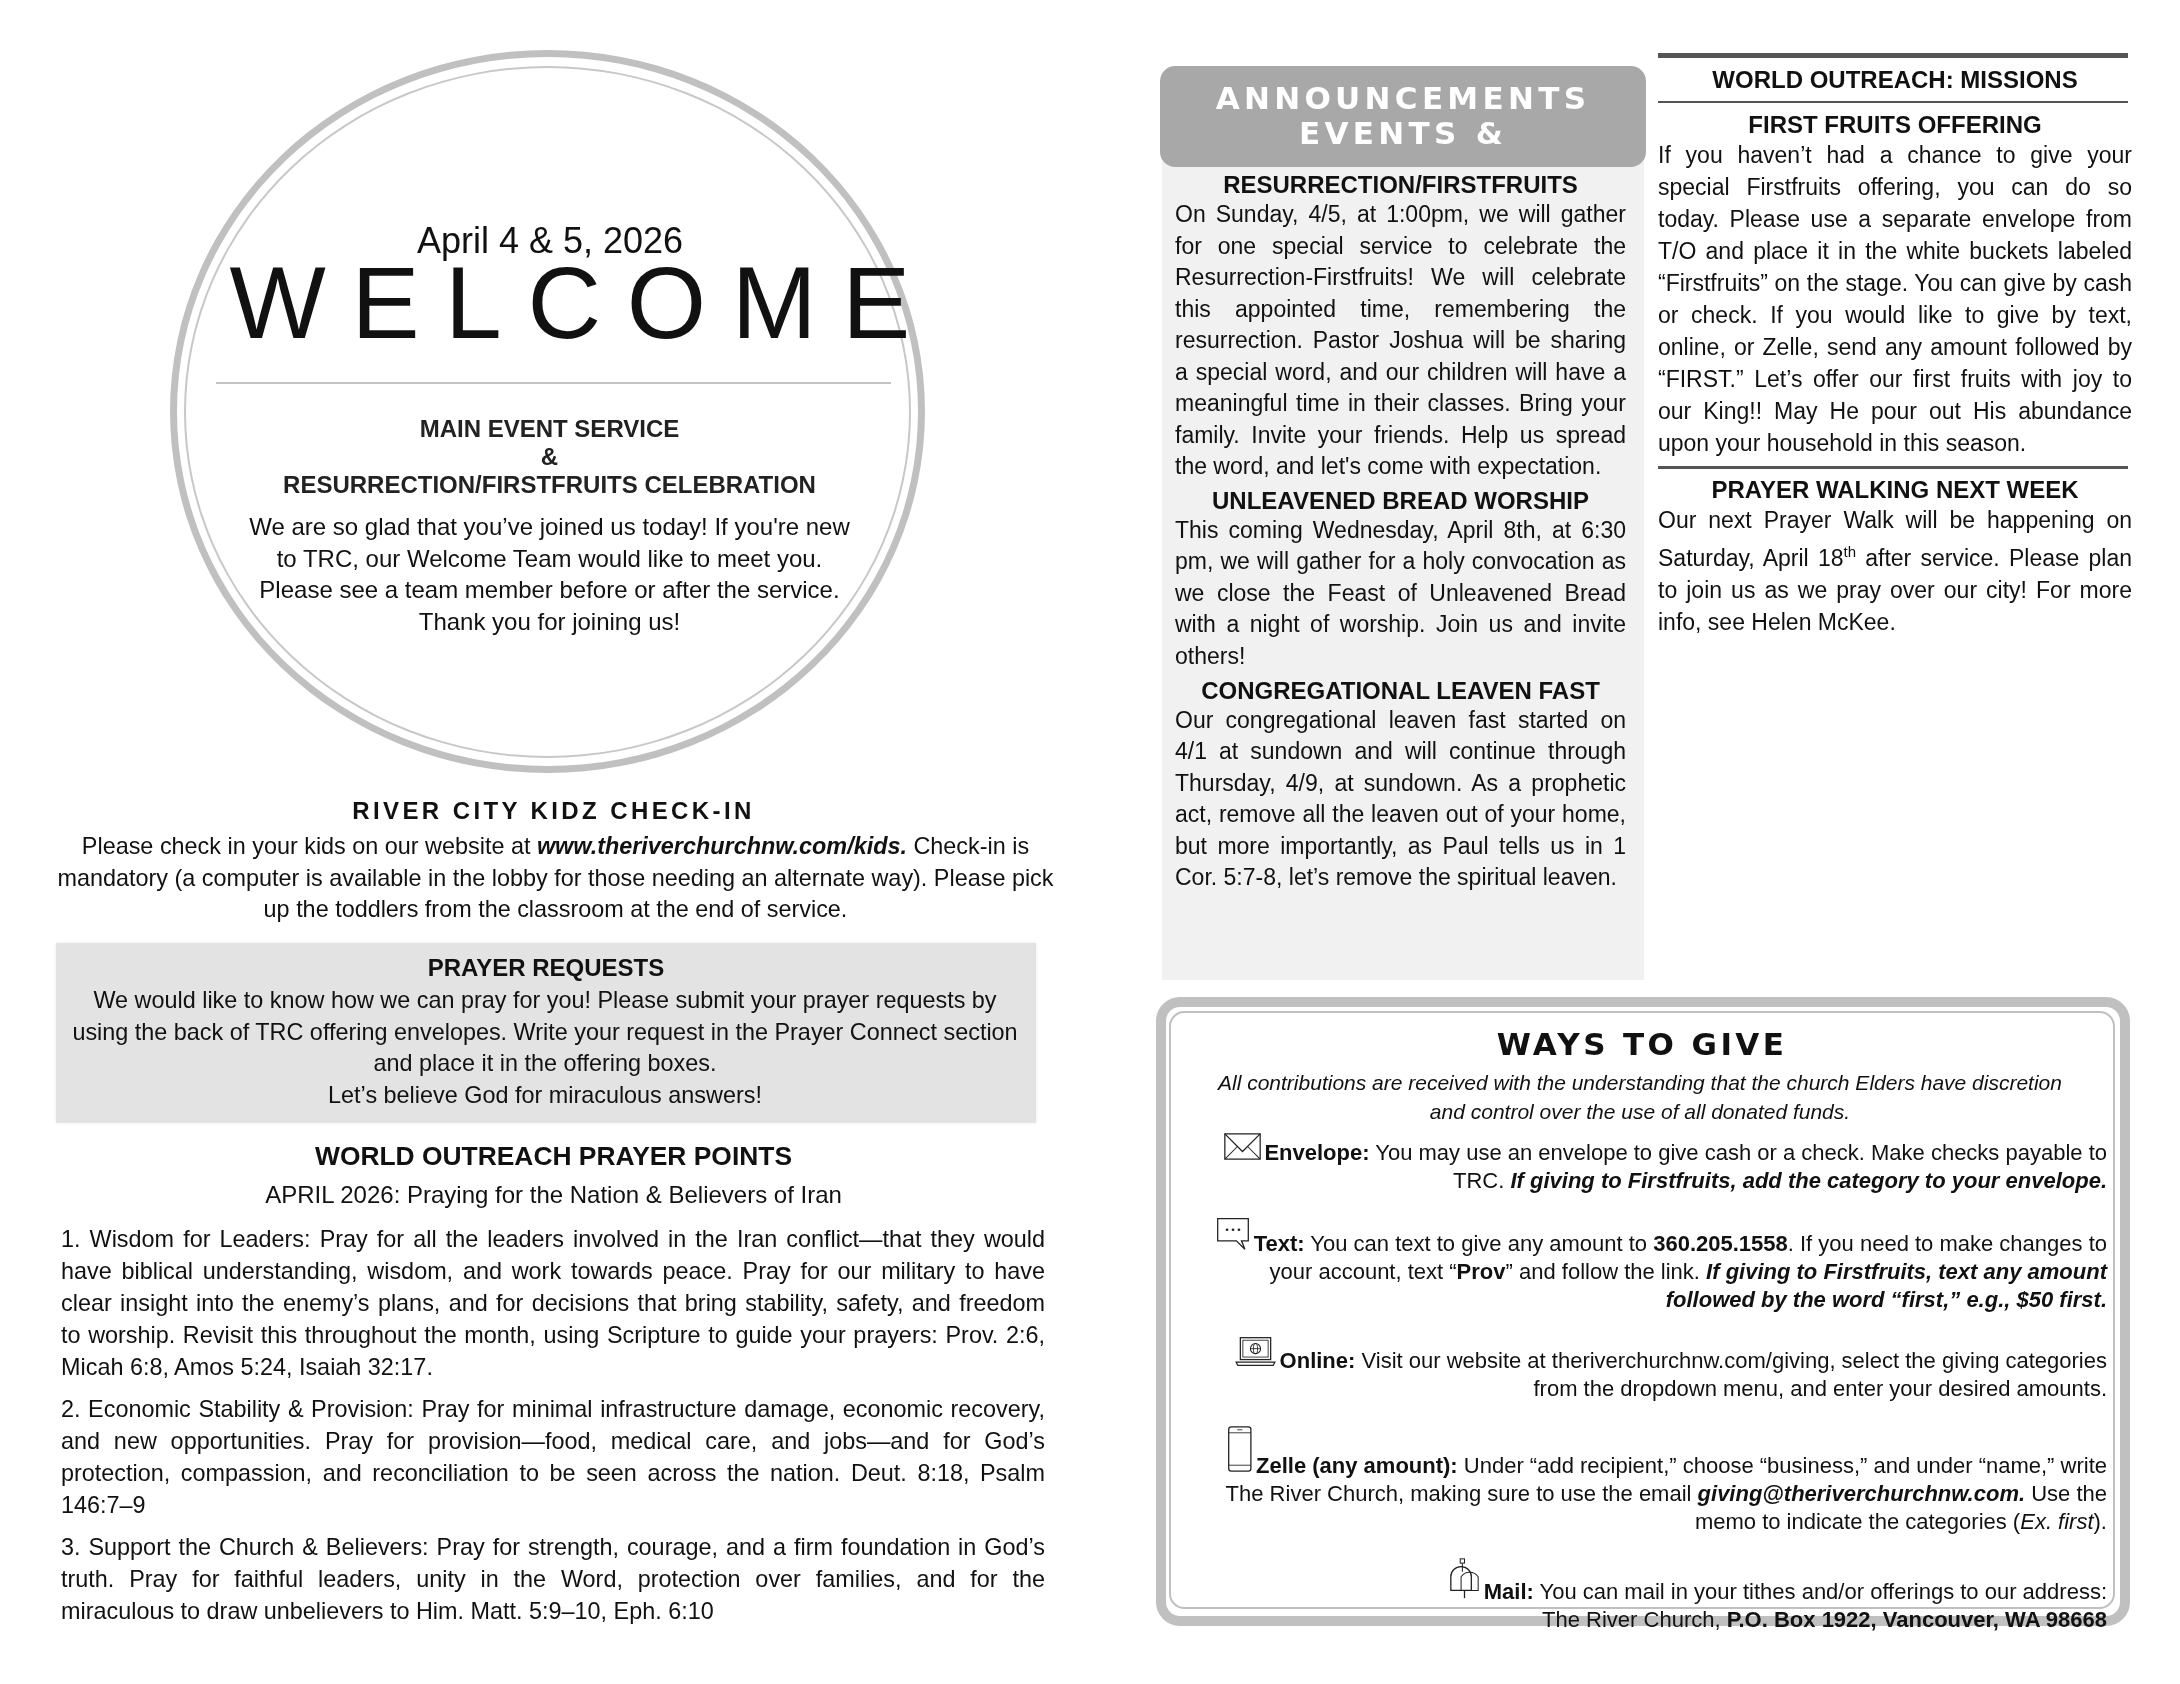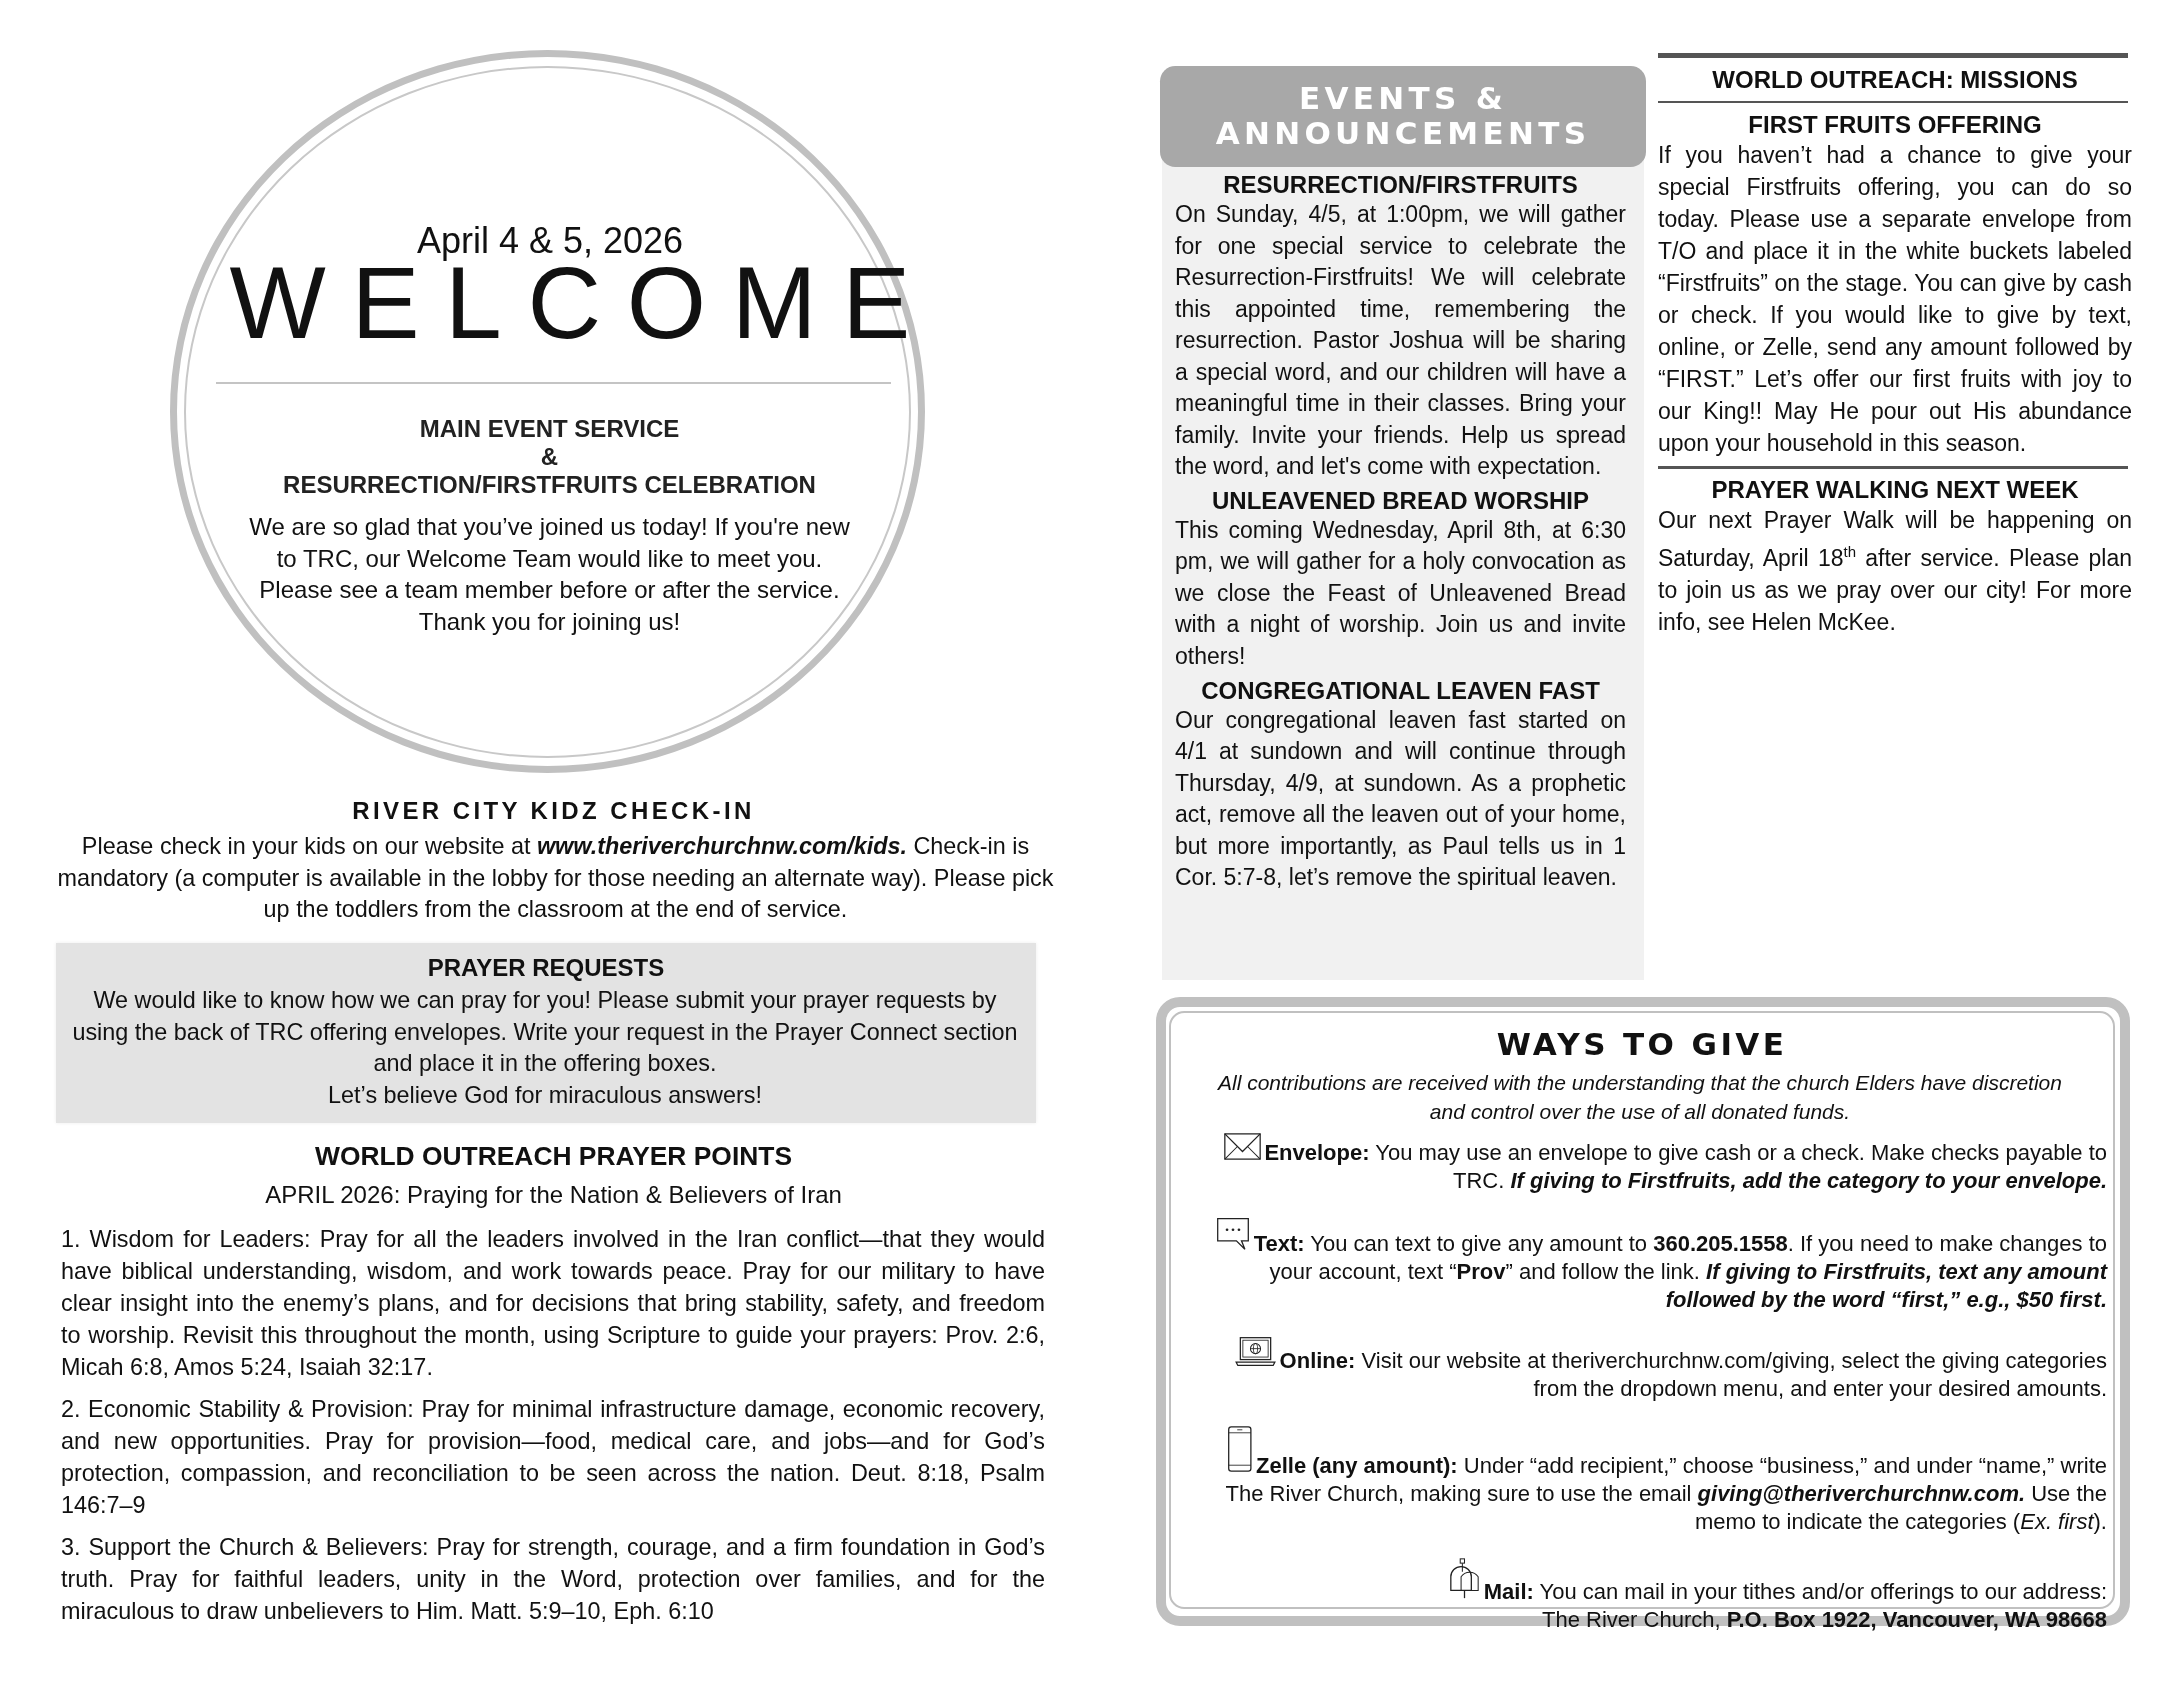--- a/index.html
+++ b/index.html
@@ -90,22 +90,22 @@
 <div class="abs center b" id="wo-title">WORLD OUTREACH PRAYER POINTS</div>
 <div class="abs center" id="wo-subtitle">APRIL 2026: Praying for the Nation &amp; Believers of Iran</div>
 <div class="abs" id="wo-points">
   <p class="wo-point">1. Wisdom for Leaders: Pray for all the leaders involved in the Iran conflict—that they would have biblical understanding, wisdom, and work towards peace. Pray for our military to have clear insight into the enemy’s plans, and for decisions that bring stability, safety, and freedom to worship. Revisit this throughout the month, using Scripture to guide your prayers: Prov. 2:6, Micah 6:8, Amos 5:24, Isaiah 32:17.</p>
   <p class="wo-point">2. Economic Stability &amp; Provision: Pray for minimal infrastructure damage, economic recovery, and new opportunities. Pray for provision—food, medical care, and jobs—and for God’s protection, compassion, and reconciliation to be seen across the nation. Deut. 8:18, Psalm 146:7–9</p>
   <p class="wo-point">3. Support the Church &amp; Believers: Pray for strength, courage, and a firm foundation in God’s truth. Pray for faithful leaders, unity in the Word, protection over families, and for the miraculous to draw unbelievers to Him. Matt. 5:9–10, Eph. 6:10</p>
 </div>
 
 <div class="abs" id="events-panel"></div>
 <div class="abs center" id="events-header">
+  <div>ANNOUNCEMENTS</div>
   <div>EVENTS &amp;</div>
-  <div>ANNOUNCEMENTS</div>
 </div>
 <div class="abs" id="events-content">
   <div class="ev-head">RESURRECTION/FIRSTFRUITS</div>
   <p class="ev-body">On Sunday, 4/5, at 1:00pm, we will gather for one special service to celebrate the Resurrection-Firstfruits! We will celebrate this appointed time, remembering the resurrection. Pastor Joshua will be sharing a special word, and our children will have a meaningful time in their classes. Bring your family. Invite your friends. Help us spread the word, and let's come with expectation.</p>
   <div class="ev-head">UNLEAVENED BREAD WORSHIP</div>
   <p class="ev-body">This coming Wednesday, April 8th, at 6:30 pm, we will gather for a holy convocation as we close the Feast of Unleavened Bread with a night of worship. Join us and invite others!</p>
   <div class="ev-head">CONGREGATIONAL LEAVEN FAST</div>
   <p class="ev-body">Our congregational leaven fast started on 4/1 at sundown and will continue through Thursday, 4/9, at sundown. As a prophetic act, remove all the leaven out of your home, but more importantly, as Paul tells us in 1 Cor. 5:7-8, let’s remove the spiritual leaven.</p>
 </div>
 

